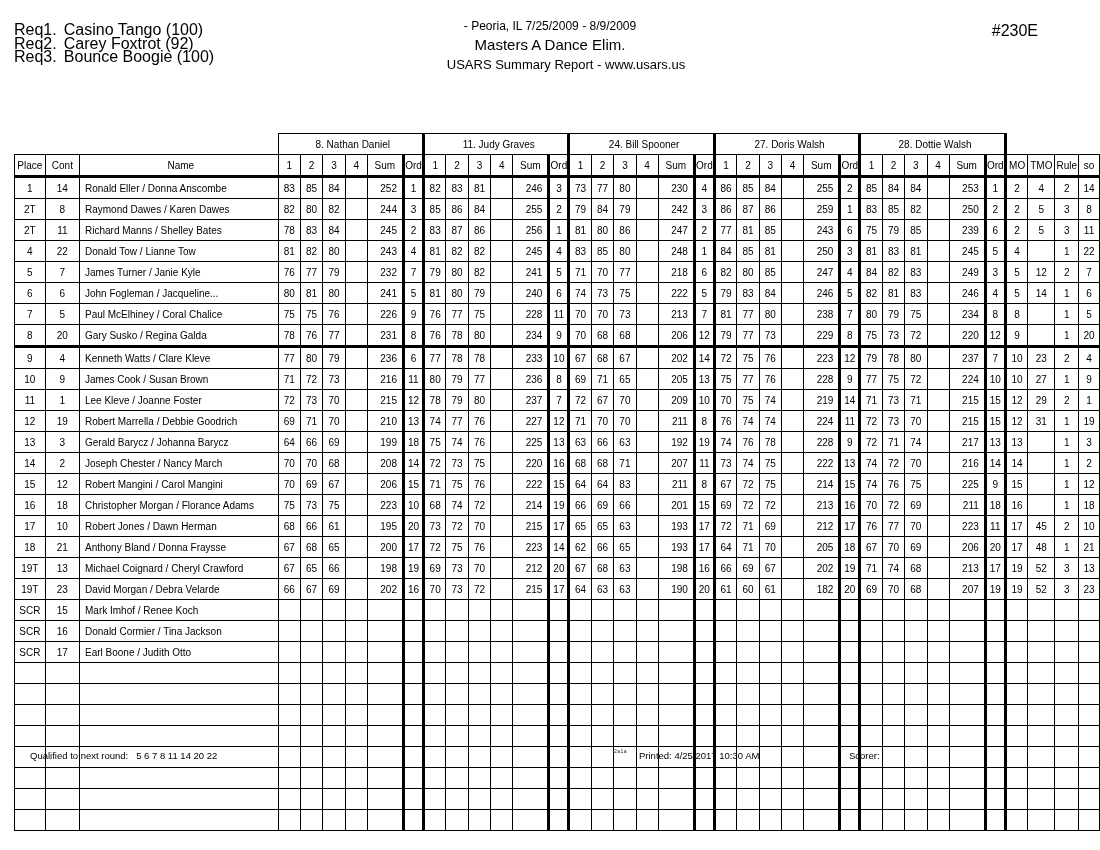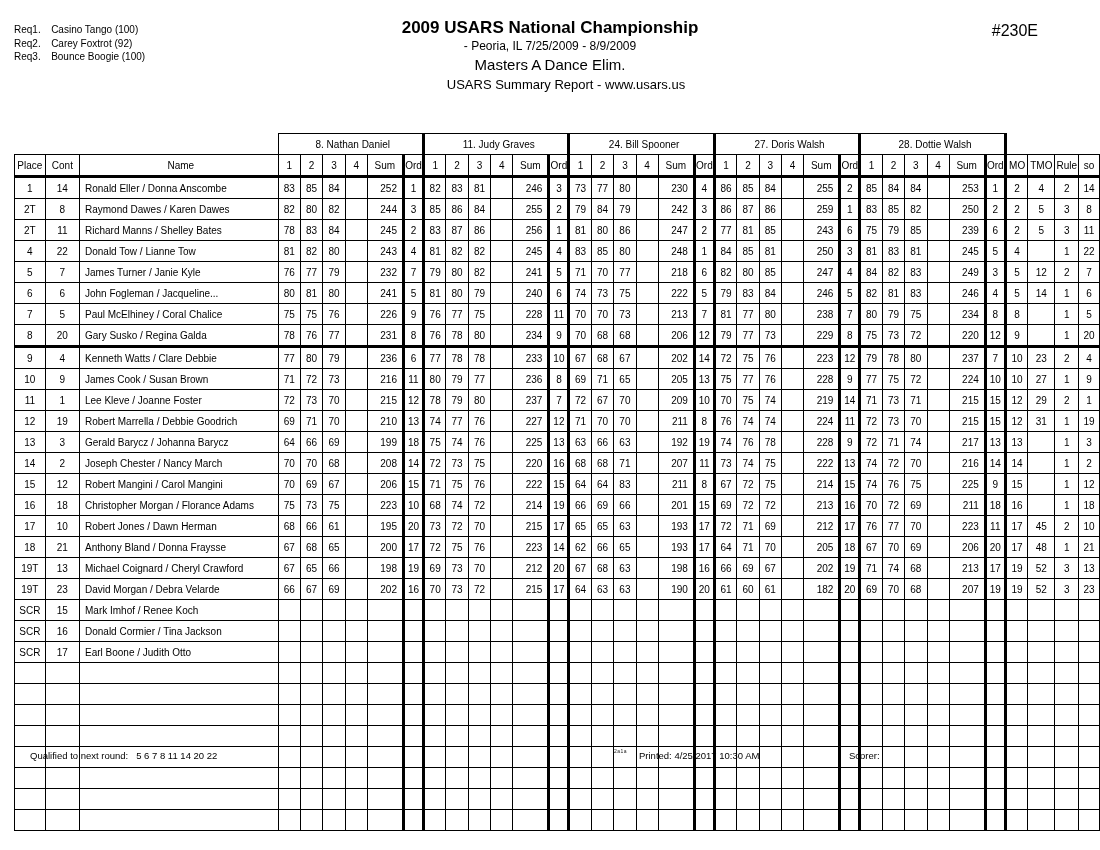--- a/index.html
+++ b/index.html
@@ -5,21 +5,21 @@
   html,body{margin:0;padding:0;}
   body{
     width:1100px;height:850px;background:#ffffff;
     font-family:"Liberation Sans", sans-serif;
     color:#000;
     -webkit-font-smoothing:none;
   }
   .page{position:relative;width:1100px;height:850px;overflow:hidden;}
 
   
-  #req-block{position:absolute;left:14px;top:23px;font-size:10px;line-height:13.5px;}
+  #req-block{position:absolute;left:14px;top:23px;font-size:16px;line-height:13.5px;}
   .req-line{white-space:nowrap;}
   .req-line .req-lbl{display:inline-block;}
   .req-line .req-num{display:inline-block;width:16px;}
 
   
   #hdr{position:absolute;left:0;top:18px;width:1100px;text-align:center;}
   #hdr .t1{font-size:17px;font-weight:bold;line-height:20px;}
   #hdr .t2{font-size:12px;line-height:17px;}
   #hdr .t3{font-size:15px;font-weight:normal;line-height:20px;}
   #hdr .t4{font-size:13px;line-height:19px;margin-left:32px;}
@@ -72,21 +72,20 @@
 
 <div class="page">
 
   <div id="req-block">
       <div class="req-line"><span class="req-lbl">Req</span><span class="req-num"> 1.</span><span> Casino Tango (100)</span></div>
       <div class="req-line"><span class="req-lbl">Req</span><span class="req-num"> 2.</span><span> Carey Foxtrot (92)</span></div>
       <div class="req-line"><span class="req-lbl">Req</span><span class="req-num"> 3.</span><span> Bounce Boogie (100)</span></div>
     </div>
 
   <div id="hdr">
-    <div class="t1">2009 USARS National Championship</div>
     <div class="t2">- Peoria, IL  7/25/2009 - 8/9/2009</div>
     <div class="t3">Masters A Dance Elim.</div>
     <div class="t4">USARS Summary Report - www.usars.us</div>
   </div>
   <div id="evt">#230E</div>
 
   <table id="grid">
     <colgroup id="cols">
         <col style="width: 31px;">
         <col style="width: 35px;">
@@ -485,21 +484,21 @@
           <td class="c-sum">220</td>
           <td class="c-ord ordcell">12</td>
           <td class="c-num sep-l">9</td>
           <td class="c-num">&nbsp;</td>
           <td class="c-num">1</td>
           <td class="c-num">20</td>
         </tr>
         <tr>
           <td class="c-place">9</td>
           <td class="c-cont">4</td>
-          <td class="c-name">Kenneth Watts / Clare Debbie</td>
+          <td class="c-name">Kenneth Watts / Clare Kleve</td>
           <td class="c-num">77</td>
           <td class="c-num">80</td>
           <td class="c-num">79</td>
           <td class="c-num">&nbsp;</td>
           <td class="c-sum">236</td>
           <td class="c-ord ordcell">6</td>
           <td class="c-num sep-l">77</td>
           <td class="c-num">78</td>
           <td class="c-num">78</td>
           <td class="c-num">&nbsp;</td>

